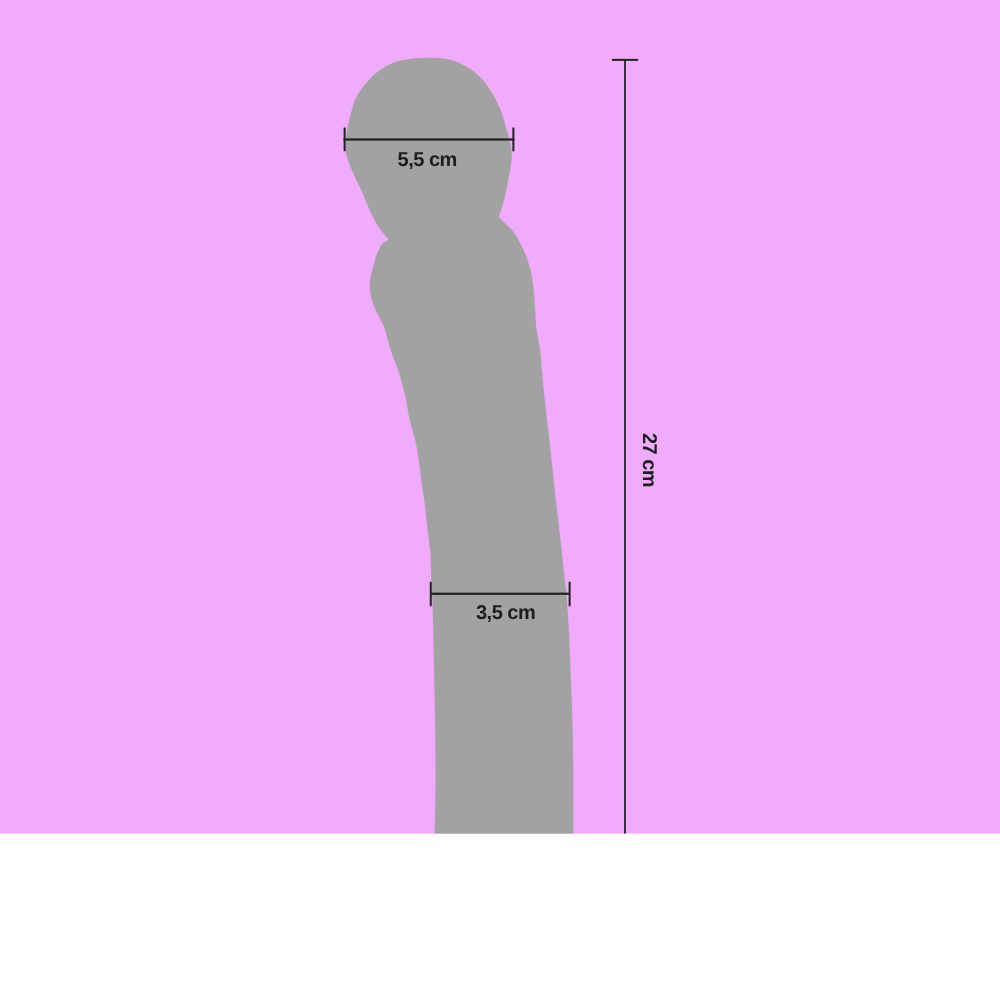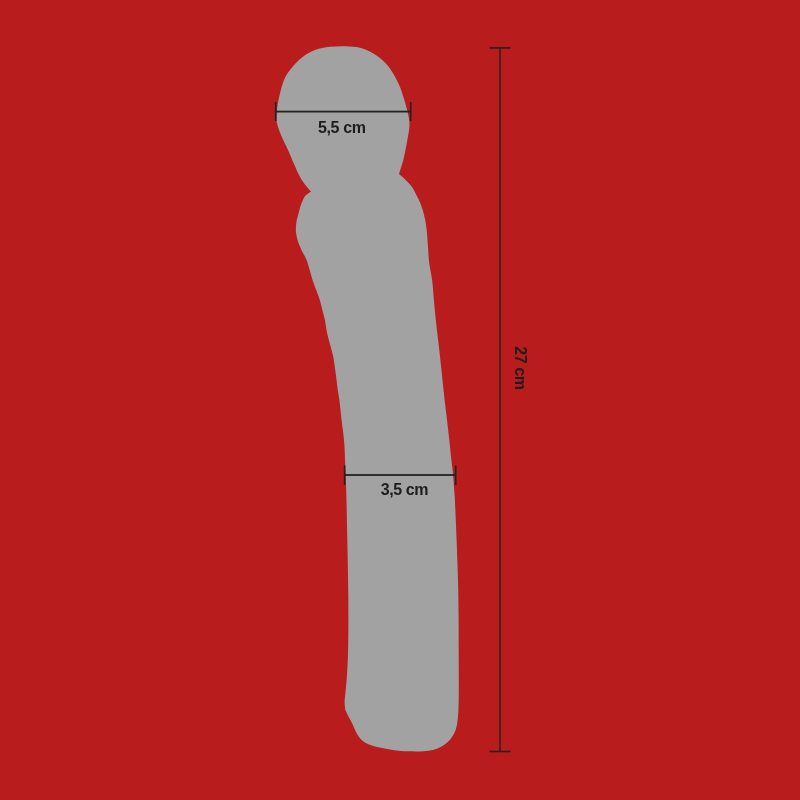--- a/index.html
+++ b/index.html
@@ -1,17 +1,17 @@
 <!DOCTYPE html>
 <html><head>
 <meta charset="utf-8">
 <title>Product dimensions</title>
 <style>
   html,body{margin:0;padding:0;background:#ffffff;}
-  .page{width:800px;height:800px;position:relative;background:#b91c1c;overflow:hidden;}
+  .page{width:800px;height:667px;position:relative;background:#f0abfc;overflow:hidden;}
   svg{display:block;}
   text{font-family:"Liberation Sans",sans-serif;font-weight:bold;fill:#1d1d1d;}
 </style>
 </head>
 <body>
 <div class="page">
 <svg width="800" height="800" viewBox="0 0 800 800">
 
   <path fill="#a2a2a2" d="M 311.0 191.5 C 310.3 190.8 308.4 188.8 307.0 187.0 C 305.6 185.2 304.0 183.3 302.5 181.0 C 301.0 178.7 299.4 175.8 298.0 173.0 C 296.6 170.2 295.7 167.8 294.0 164.0 C 292.3 160.2 290.2 154.8 288.0 150.0 C 285.8 145.2 282.9 139.7 281.0 135.0 C 279.1 130.3 277.5 126.0 276.8 122.0 C 276.1 118.0 276.7 114.7 277.0 111.0 C 277.3 107.3 277.3 105.2 278.5 100.0 C 279.7 94.8 281.8 85.4 284.0 80.0 C 286.2 74.6 289.0 71.2 292.0 67.5 C 295.0 63.8 298.2 60.4 302.0 57.5 C 305.8 54.6 310.3 51.8 315.0 50.0 C 319.7 48.2 324.8 47.4 330.0 46.8 C 335.2 46.2 341.0 46.0 346.0 46.2 C 351.0 46.4 355.5 46.6 360.0 47.8 C 364.5 49.0 368.8 50.8 373.0 53.2 C 377.2 55.7 381.6 59.0 385.0 62.5 C 388.4 66.0 391.0 69.9 393.5 74.0 C 396.0 78.1 398.2 82.8 400.0 87.0 C 401.8 91.2 402.7 94.8 404.0 99.0 C 405.3 103.2 406.7 107.7 407.6 112.0 C 408.5 116.3 409.6 120.0 409.5 125.0 C 409.4 130.0 407.9 136.5 407.0 142.0 C 406.1 147.5 404.7 154.0 403.8 158.0 C 402.9 162.0 402.3 163.3 401.5 166.0 C 400.7 168.7 399.4 172.7 399.0 174.0 L 399.0 174.0 C 400.1 175.0 403.5 177.9 405.6 180.0 C 407.7 182.1 410.0 184.3 411.8 186.8 C 413.6 189.3 415.1 192.5 416.4 195.0 C 417.7 197.5 418.8 199.5 419.8 202.0 C 420.9 204.5 421.8 207.0 422.7 210.0 C 423.6 213.0 424.5 216.5 425.2 220.0 C 425.9 223.5 426.3 226.5 426.8 231.0 C 427.3 235.5 427.6 241.7 428.0 247.0 C 428.4 252.3 428.5 257.5 429.2 263.0 C 429.9 268.5 431.3 273.8 432.1 280.0 C 432.9 286.2 433.3 293.3 433.9 300.0 C 434.5 306.7 435.1 313.3 435.8 320.0 C 436.5 326.7 437.3 333.3 438.1 340.0 C 438.9 346.7 439.7 353.3 440.4 360.0 C 441.1 366.7 441.8 373.3 442.5 380.0 C 443.2 386.7 443.9 393.3 444.6 400.0 C 445.4 406.7 446.2 413.3 447.0 420.0 C 447.8 426.7 448.6 433.3 449.3 440.0 C 450.0 446.7 450.8 454.2 451.4 460.0 C 452.0 465.8 452.7 470.5 453.1 475.0 C 453.5 479.5 453.7 482.8 454.0 487.0 C 454.3 491.2 454.6 494.5 454.9 500.0 C 455.2 505.5 455.5 513.3 455.8 520.0 C 456.1 526.7 456.3 533.0 456.6 540.0 C 456.9 547.0 457.1 554.0 457.4 562.0 C 457.7 570.0 458.0 579.2 458.2 588.0 C 458.4 596.8 458.5 604.7 458.6 615.0 C 458.7 625.3 458.7 637.5 458.7 650.0 C 458.7 662.5 458.9 679.7 458.8 690.0 C 458.8 700.3 458.5 708.3 458.4 712.0 L 458.4 712.0 C 458.2 713.7 457.9 719.0 457.4 722.0 C 456.9 725.0 456.5 727.6 455.6 730.0 C 454.8 732.4 453.5 734.6 452.3 736.5 C 451.1 738.4 449.9 740.0 448.3 741.5 C 446.7 743.0 444.8 744.6 442.8 745.8 C 440.8 747.0 438.7 748.1 436.3 748.9 C 433.9 749.7 431.4 750.3 428.5 750.7 C 425.6 751.1 422.2 751.3 419.0 751.4 C 415.8 751.5 412.3 751.4 409.0 751.3 C 405.7 751.2 402.2 751.0 399.0 750.7 C 395.8 750.4 392.8 750.0 390.0 749.5 C 387.2 749.0 384.5 748.5 382.0 748.0 C 379.5 747.5 377.2 747.1 375.0 746.5 C 372.8 745.9 370.9 745.3 369.0 744.5 C 367.1 743.7 365.2 742.8 363.5 741.5 C 361.8 740.2 360.3 738.8 359.0 737.0 C 357.7 735.2 356.6 733.2 355.5 731.0 C 354.4 728.8 353.6 726.2 352.5 724.0 C 351.4 721.8 350.2 719.8 349.0 717.5 C 347.8 715.2 345.9 711.2 345.3 710.0 L 345.3 710.0 C 345.2 708.7 344.6 705.0 344.6 702.0 C 344.6 699.0 345.1 696.5 345.5 692.0 C 345.9 687.5 346.6 682.0 347.0 675.0 C 347.4 668.0 347.9 658.8 348.1 650.0 C 348.3 641.2 348.4 631.2 348.4 622.0 C 348.4 612.8 348.4 604.5 348.3 595.0 C 348.2 585.5 348.0 575.0 347.8 565.0 C 347.6 555.0 347.4 545.0 347.2 535.0 C 347.0 525.0 346.8 514.5 346.6 505.0 C 346.4 495.5 346.1 485.2 345.8 478.0 C 345.6 470.8 345.3 467.5 345.1 462.0 C 344.9 456.5 344.7 450.0 344.4 445.0 C 344.1 440.0 343.6 436.2 343.1 432.0 C 342.6 427.8 342.2 425.3 341.6 420.0 C 341.0 414.7 340.0 405.0 339.4 400.0 C 338.8 395.0 338.4 394.7 337.8 390.0 C 337.2 385.3 336.2 377.0 335.5 372.0 C 334.8 367.0 334.4 363.7 333.8 360.0 C 333.2 356.3 332.4 353.3 331.6 350.0 C 330.8 346.7 329.7 343.3 328.8 340.0 C 327.9 336.7 327.1 333.3 326.5 330.0 C 325.9 326.7 325.6 323.3 324.9 320.0 C 324.2 316.7 323.2 313.3 322.4 310.0 C 321.5 306.7 320.8 303.3 319.8 300.0 C 318.8 296.7 317.4 293.3 316.2 290.0 C 315.0 286.7 313.6 283.3 312.5 280.0 C 311.4 276.7 310.7 273.3 309.7 270.0 C 308.7 266.7 307.8 263.0 306.6 260.0 C 305.4 257.0 303.7 254.5 302.5 252.0 C 301.3 249.5 300.1 247.0 299.3 245.0 C 298.5 243.0 298.0 242.0 297.5 240.0 C 297.0 238.0 296.4 235.0 296.1 233.0 C 295.8 231.0 295.8 230.0 295.9 228.0 C 296.0 226.0 296.2 223.2 296.6 221.0 C 297.0 218.8 297.5 217.5 298.1 215.0 C 298.8 212.5 299.7 208.5 300.5 206.0 C 301.3 203.5 302.2 201.8 303.0 200.0 C 303.8 198.2 304.2 196.9 305.5 195.5 C 306.8 194.1 310.1 192.2 311.0 191.5 Z"></path>
 

